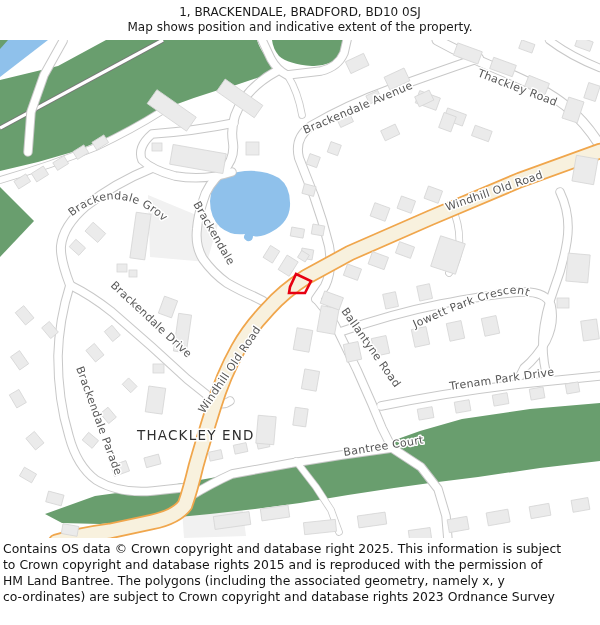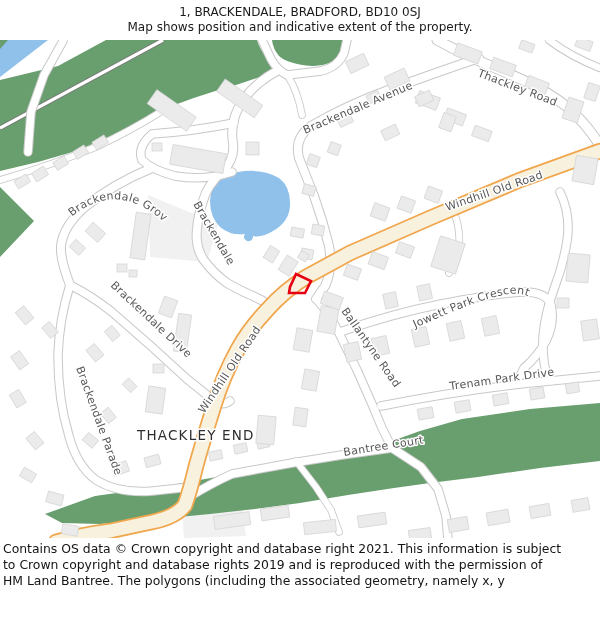--- a/index.html
+++ b/index.html
@@ -261,17 +261,18 @@
         <textPath href="#jowettPath" startOffset="0">Jowett Park Crescent</textPath>
       </text>
       <text class="lbl" transform="translate(450,390) rotate(-8)">Trenam Park Drive</text>
       <text class="lbl" transform="translate(344,456) rotate(-9)">Bantree Court</text>
       <text class="place" x="137" y="440">THACKLEY END</text>
     </g>
   </svg>
   </div>
 
   <div class="ftr">
-    <div>Contains OS data © Crown copyright and database right 2021. This information is subject</div>
-    <div>to Crown copyright and database rights 2019 and is reproduced with the permission of</div>
+    <div>Contains OS data © Crown copyright and database right 2025. This information is subject</div>
+    <div>to Crown copyright and database rights 2015 and is reproduced with the permission of</div>
     <div>HM Land Bantree. The polygons (including the associated geometry, namely x, y</div>
+    <div>co-ordinates) are subject to Crown copyright and database rights 2023 Ordnance Survey</div>
   </div>
 </div>
 
 </body></html>

